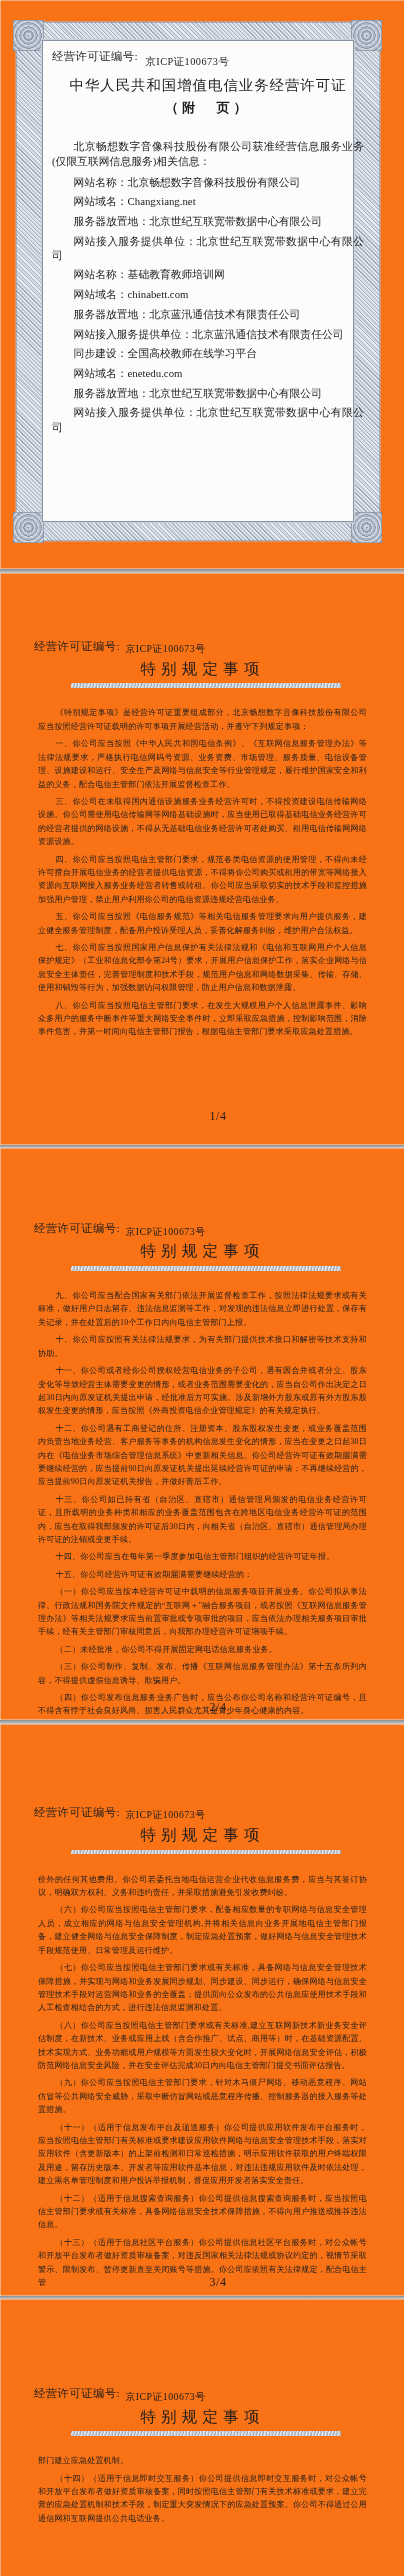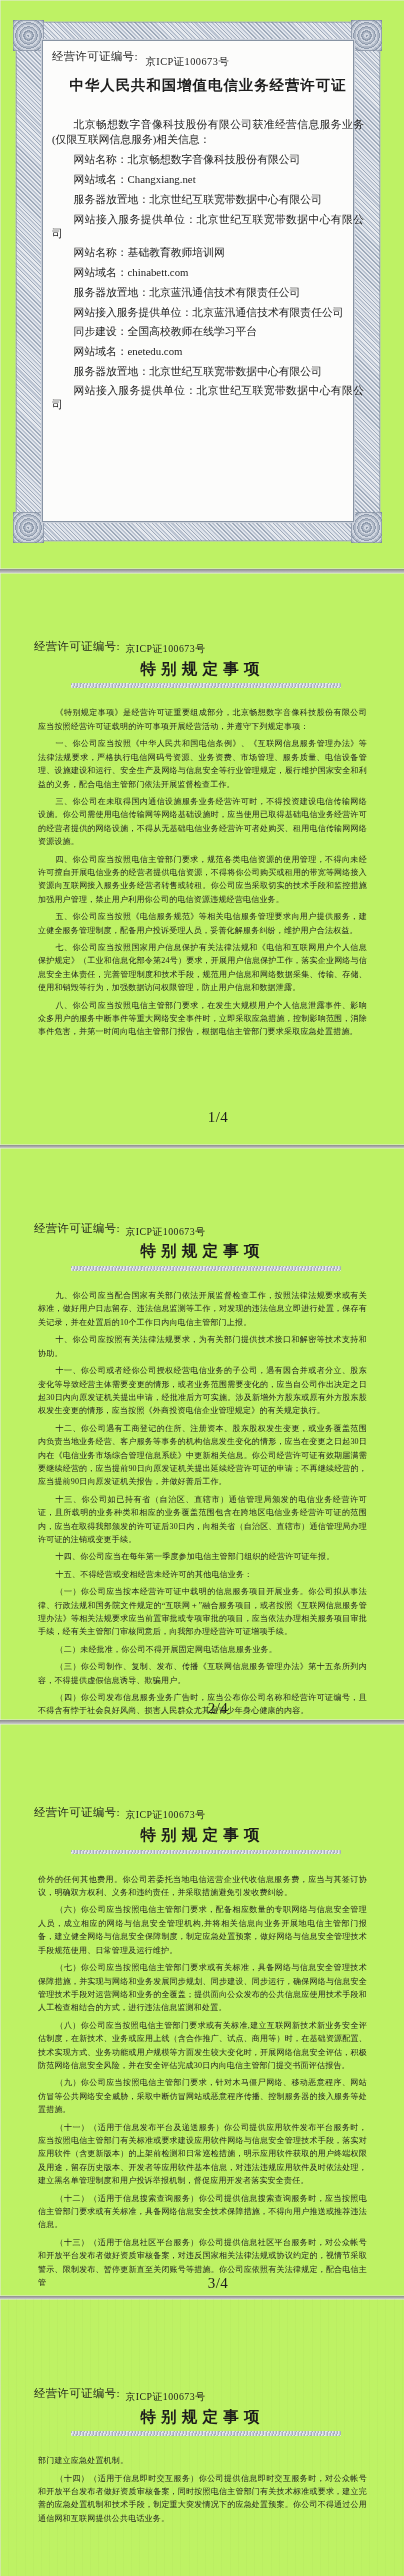--- a/index.html
+++ b/index.html
@@ -6,21 +6,21 @@
   body{
     width:405px;
     background:#ececec;
     font-family:"Liberation Serif","DejaVu Serif",serif;
     color:#1c1c1c;
     -webkit-font-smoothing:antialiased;
   }
   .page{
     position:relative;
     width:405px;
-    background:#bef264;
+    background:#f97316;
     overflow:hidden;
     box-shadow:inset 0 0 0 0.5px #e8e8e6;
     box-sizing:border-box;
   }
   .gap{
     height:3.6px;
     background:linear-gradient(180deg,#8d8d8d 0%,#a6a6a6 45%,#cdcdcd 100%);
   }
 
   
@@ -42,21 +42,21 @@
   }
   .c-tl{left:-2.1px;top:-2.1px}.c-tr{right:-2.1px;top:-2.1px}
   .c-bl{left:-2.1px;bottom:-2.1px}.c-br{right:-2.1px;bottom:-2.1px}
   .p1-content{
     position:absolute; left:52px; right:41px; top:49px;
   }
   .lic-line{font-size:11.3px; letter-spacing:0.5px;}
   .lic-no{font-size:10.3px; margin-left:7.2px; position:relative; top:5.2px;}
   .cert-title{
     margin-top:12.4px; text-align:center;
-    font-size:14.4px; font-weight:bold; letter-spacing:1px;
+    font-size:14.4px; font-weight:normal; letter-spacing:1px;
   }
   .cert-subtitle{
     margin-top:4.1px; text-align:center;
     font-size:13px; font-weight:bold; letter-spacing:4.1px;
   }
   .cert-intro{
     margin:21.6px 0 0 0; font-size:10.8px; line-height:1.38;
     text-indent:2em; text-align:justify;
   }
   .fields{margin-top:4px;}
@@ -71,36 +71,36 @@
   .pg4{height:572px; padding-top:81px;}
   .pg5{height:573px; padding-top:87px;}
   .pg5::after{
     content:""; position:absolute; inset:0; pointer-events:none;
     background:repeating-linear-gradient(90deg, rgba(0,0,0,0.015) 0 1px, transparent 1px 8.2px);
   }
   .hdr{margin-left:34px; font-size:11.3px; letter-spacing:0.5px;}
   .hdr .lic-no{font-size:9.8px; top:2.6px; margin-left:5.2px;}
   .ptitle{
     margin-top:5.2px; text-align:center;
-    font-size:15.5px; font-weight:bold; letter-spacing:5.2px;
+    font-size:15.5px; font-weight:normal; letter-spacing:5.2px;
   }
   .wave{
     height:4.6px; width:270px; margin:3.6px 0 0 71px;
     background:repeating-linear-gradient(105deg,#a7aeb8 0 1px,#e4e7ec 1px 2.1px,#c6ccd5 2.1px 3.1px);
     border-radius:1px;
   }
   .paras{margin:18.5px 34px 0 34px;}
   .para{
     font-size:8px; line-height:13.4px; margin:4px;
     text-align:justify; text-indent:2.2em; letter-spacing:0.2px;
   }
   .para.cont{text-indent:0;}
   .pageno{
     position:absolute; left:0; right:0; text-align:center;
-    font-size:15px; letter-spacing:0.5px;padding-left:31px;
+    font-size:12px; letter-spacing:0.5px;padding-left:31px;
   }
   .pg2 .pageno{top:536px}
   .pg3 .pageno{top:552px}
   .pg4 .pageno{top:551px}
 </style>
 </head>
 <body>
 
 <div class="page pg1">
   <div class="frame">
@@ -108,20 +108,21 @@
     <div class="corner c-tr"></div>
     <div class="corner c-bl"></div>
     <div class="corner c-br"></div>
     <div class="frame-inner"></div>
   </div>
   <div class="p1-content">
     <div class="lic-line">
       <span>经营许可证编号:</span><span class="lic-no">京ICP证100673号</span>
     </div>
     <div class="cert-title">中华人民共和国增值电信业务经营许可证</div>
+    <div class="cert-subtitle">（附　页）</div>
     <p class="cert-intro">北京畅想数字音像科技股份有限公司获准经营信息服务业务(仅限互联网信息服务)相关信息：</p>
     <div class="fields">
 
         <p class="field">网站名称：北京畅想数字音像科技股份有限公司</p>
 
         <p class="field">网站域名：Changxiang.net</p>
 
         <p class="field">服务器放置地：北京世纪互联宽带数据中心有限公司</p>
 
         <p class="field">网站接入服务提供单位：北京世纪互联宽带数据中心有限公司</p>
@@ -189,21 +190,21 @@
       <p class="para">十、你公司应按照有关法律法规要求，为有关部门提供技术接口和解密等技术支持和协助。</p>
 
       <p class="para">十一、你公司或者经你公司授权经营电信业务的子公司，遇有因合并或者分立、股东变化等导致经营主体需要变更的情形，或者业务范围需要变化的，应当自公司作出决定之日起30日内向原发证机关提出申请，经批准后方可实施。涉及新增外方股东或原有外方股东股权发生变更的情形，应当按照《外商投资电信企业管理规定》的有关规定执行。</p>
 
       <p class="para">十二、你公司遇有工商登记的住所、注册资本、股东股权发生变更，或业务覆盖范围内负责当地业务经营、客户服务等事务的机构信息发生变化的情形，应当在变更之日起30日内在《电信业务市场综合管理信息系统》中更新相关信息。你公司经营许可证有效期届满需要继续经营的，应当提前90日向原发证机关提出延续经营许可证的申请；不再继续经营的，应当提前90日向原发证机关报告，并做好善后工作。</p>
 
       <p class="para">十三、你公司如已持有省（自治区、直辖市）通信管理局颁发的电信业务经营许可证，且所载明的业务种类和相应的业务覆盖范围包含在跨地区电信业务经营许可证的范围内，应当在取得我部颁发的许可证后30日内，向相关省（自治区、直辖市）通信管理局办理许可证的注销或变更手续。</p>
 
       <p class="para">十四、你公司应当在每年第一季度参加电信主管部门组织的经营许可证年报。</p>
 
-      <p class="para">十五、不得经营或变相经营未经许可的其他电信业务：</p>
+      <p class="para">十五、你公司经营许可证有效期届满需要继续经营的：</p>
 
       <p class="para">（一）你公司应当按本经营许可证中载明的信息服务项目开展业务。你公司拟从事法律、行政法规和国务院文件规定的“互联网＋”融合服务项目，或者按照《互联网信息服务管理办法》等相关法规要求应当前置审批或专项审批的项目，应当依法办理相关服务项目审批手续，经有关主管部门审核同意后，向我部办理经营许可证增项手续。</p>
 
       <p class="para">（二）未经批准，你公司不得开展固定网电话信息服务业务。</p>
 
       <p class="para">（三）你公司制作、复制、发布、传播《互联网信息服务管理办法》第十五条所列内容，不得提供虚假信息诱导、欺骗用户。</p>
 
       <p class="para">（四）你公司发布信息服务业务广告时，应当公布你公司名称和经营许可证编号，且不得含有悖于社会良好风尚、损害人民群众尤其是青少年身心健康的内容。</p>
 
       <p class="para">（五）履行维护国家安全和利益的义务、合理，不得向用户收取信息服务项目中明码标</p>

